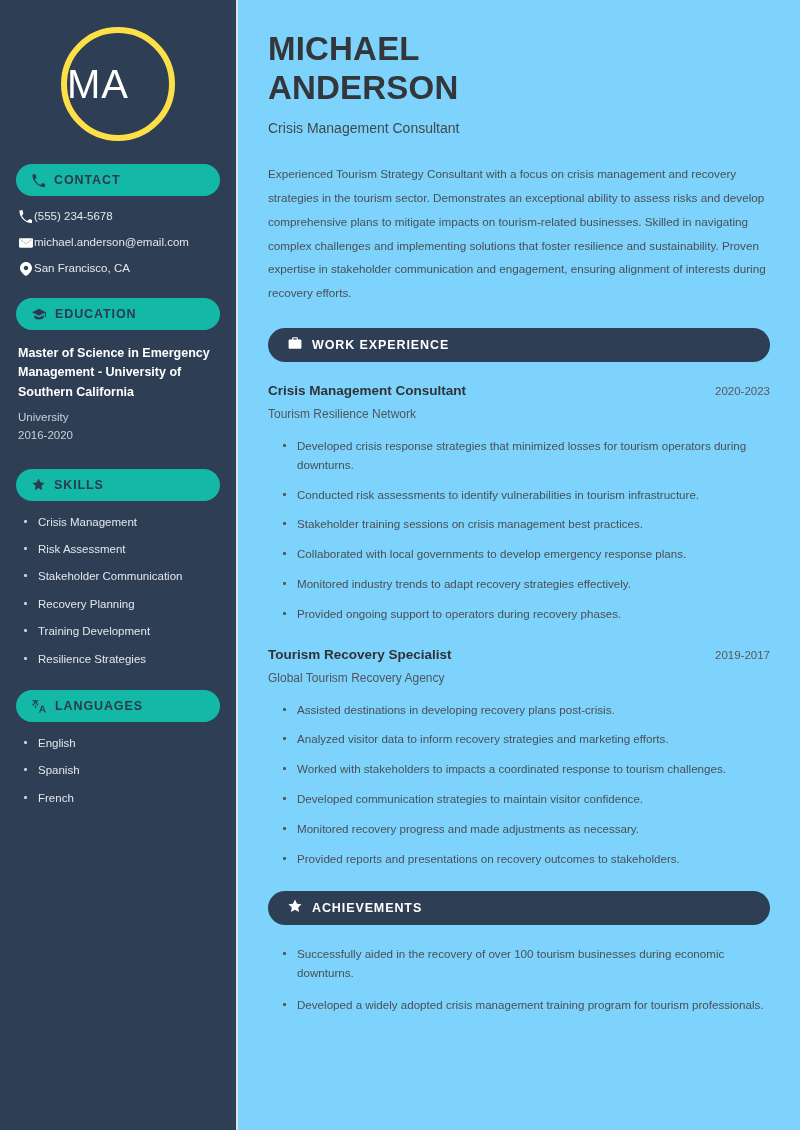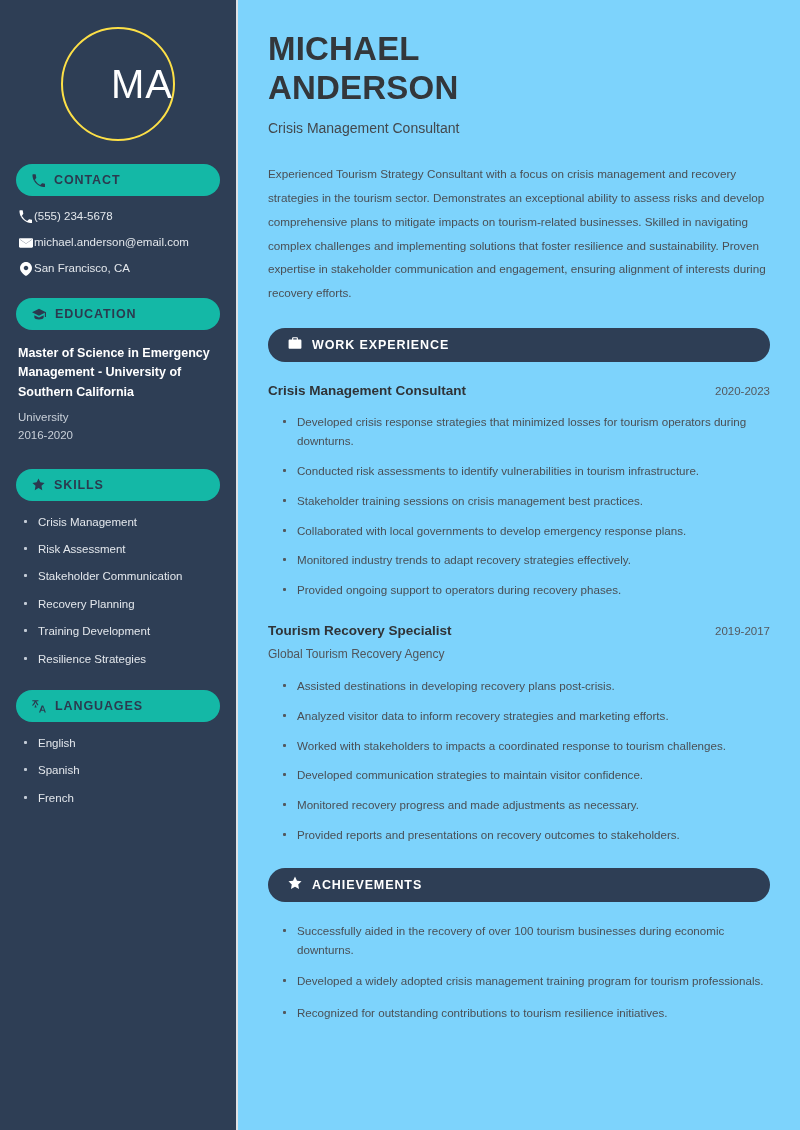--- a/index.html
+++ b/index.html
@@ -34,25 +34,25 @@
   }
   .avatar-wrap {
     display: flex;
     justify-content: center;
     padding-top: 27px;
     padding-bottom: 23px;
   }
   .avatar {
     width: 114px;
     height: 114px;
-    border: 2px solid #fde047;
+    border: 6px solid #fde047;
     border-radius: 50%;
     display: flex;
     align-items: center;
-    justify-content: flex-end;
+    justify-content: flex-start;
     box-sizing: border-box;
   }
   .avatar-initials {
     font-size: 40px;
     font-weight: 400;
     letter-spacing: 1px;
     color: #ffffff;
     line-height: 1;
   }
 
@@ -339,20 +339,21 @@
           </svg>
       </span>
       <span class="bar-label">WORK EXPERIENCE</span>
     </div>
 
     <div class="job-block">
       <div class="job-head">
         <span class="job-role">Crisis Management Consultant</span>
         <span class="job-dates">2020-2023</span>
       </div>
+      <div class="job-company">Tourism Resilience Network</div>
       <ul class="bullets">
         <li>Developed crisis response strategies that minimized losses for tourism operators during downturns.</li>
         <li>Conducted risk assessments to identify vulnerabilities in tourism infrastructure.</li>
         <li>Stakeholder training sessions on crisis management best practices.</li>
         <li>Collaborated with local governments to develop emergency response plans.</li>
         <li>Monitored industry trends to adapt recovery strategies effectively.</li>
         <li>Provided ongoing support to operators during recovery phases.</li>
       </ul>
     </div>
 
@@ -377,17 +378,16 @@
         <svg width="14" height="14" viewBox="0 0 24 24" fill="#ffffff">
             <path d="M12 .8l3.4 7.2 7.8 1-5.7 5.5 1.4 7.9L12 18.6 5.1 22.4l1.4-7.9L.8 9l7.8-1L12 .8z"></path>
           </svg>
       </span>
       <span class="bar-label">ACHIEVEMENTS</span>
     </div>
 
     <ul class="bullets achieve-list">
       <li>Successfully aided in the recovery of over 100 tourism businesses during economic downturns.</li>
       <li>Developed a widely adopted crisis management training program for tourism professionals.</li>
-      <li>Recognized for outstanding contributions to tourism resilience initiatives.</li>
     </ul>
 
   </main>
 </div>
 
 </body></html>

